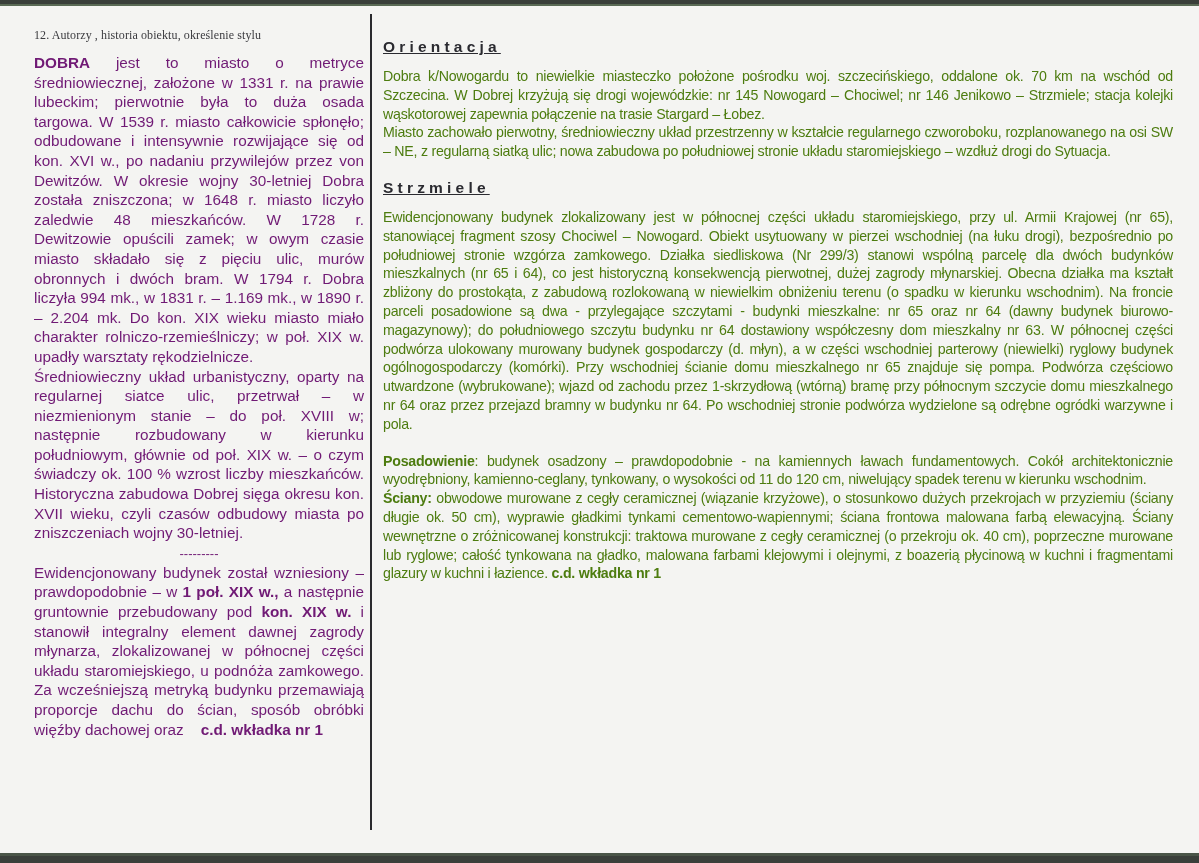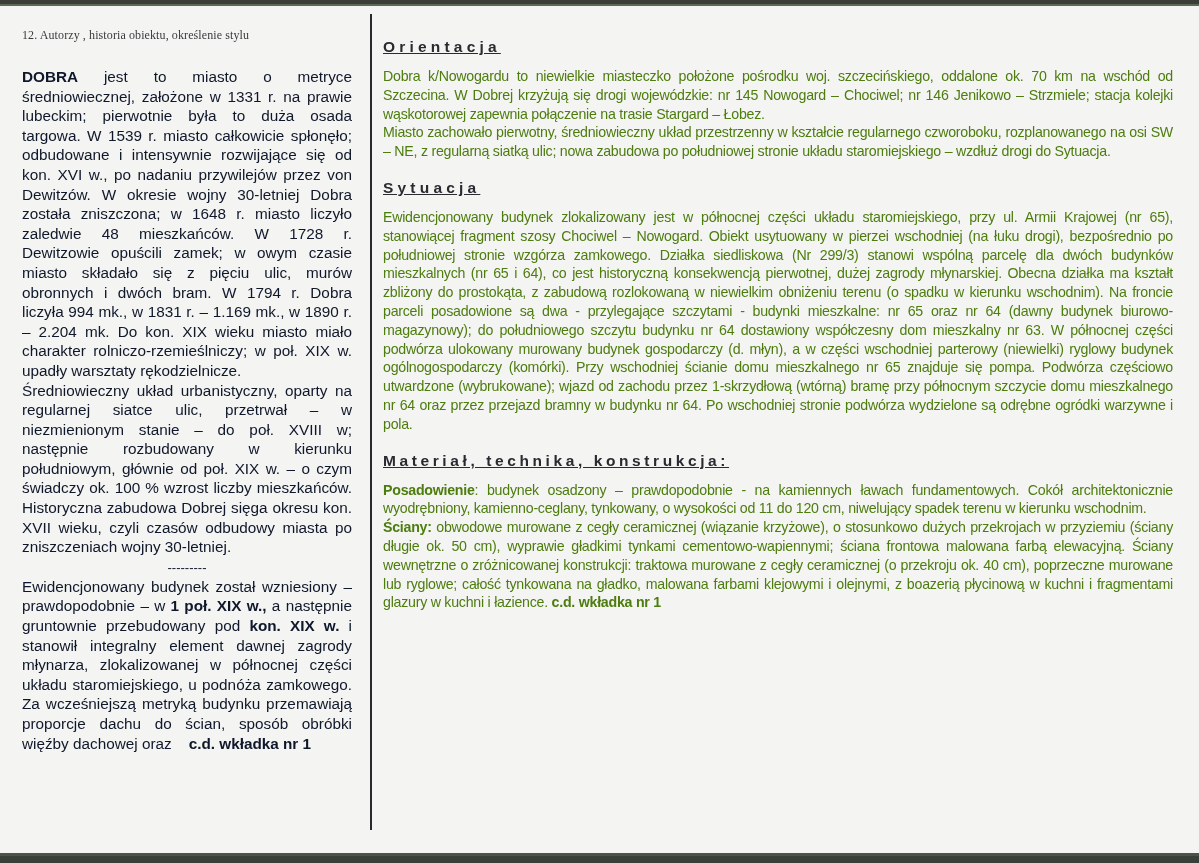--- a/index.html
+++ b/index.html
@@ -14,31 +14,31 @@
     position:absolute; left:0; top:4px; width:1199px; height:852px;
     background:#f4f4f2;
     border-top:2px solid #5a6a55;
     border-bottom:3px solid #4a5548;
     box-sizing:border-box;
   }
   .divider {
     position:absolute; left:370px; top:8px; width:2px; height:816px;
     background:#2a2a2e;
   }
-  .col-left { position:absolute; left:22px; top:22px; width:330px; }
+  .col-left { position:absolute; left:34px; top:22px; width:330px; }
   .col-right { position:absolute; left:383px; top:22px; width:790px; }
   .section-header {
     font-family:"Liberation Serif", serif;
     font-size:12px; color:#3a3a3e; letter-spacing:0.1px;
     white-space:nowrap;
   }
   .left-text {
-    margin-top:24px;
+    margin-top:10px;
     font-size:15.3px; line-height:19.6px; text-align:justify;
-    color:#0f172a;
+    color:#701a75;
   }
   .left-text p { margin:0; }
   .sep { text-align:center; font-size:13px; line-height:18px; margin:2px 0 0 0; }
   .b-ul { font-weight:bold; }
   .h-spaced {
     font-size:15.5px; font-weight:bold; letter-spacing:4.2px;
     text-decoration:underline; color:#2a2a30;
     font-family:"Liberation Sans Narrow","Liberation Sans", sans-serif;
   }
   .right-text {
@@ -70,27 +70,26 @@
 
     <div class="sect" style="margin-top:10px;">
       <div class="h-spaced">Orientacja</div>
       <div class="right-text">
         <p>Dobra k/Nowogardu to niewielkie miasteczko położone pośrodku woj. szczecińskiego, oddalone ok. 70 km na  wschód od Szczecina. W Dobrej krzyżują się drogi wojewódzkie: nr 145 Nowogard – Chociwel; nr 146 Jenikowo – Strzmiele; stacja kolejki wąskotorowej zapewnia połączenie na trasie Stargard – Łobez.</p>
         <p>Miasto zachowało pierwotny, średniowieczny układ przestrzenny w kształcie regularnego czworoboku, rozplanowanego na osi SW – NE, z regularną siatką ulic; nowa zabudowa po południowej stronie układu staromiejskiego – wzdłuż drogi do Sytuacja.</p>
       </div>
     </div>
 
     <div class="sect" style="margin-top:18px;">
-      <div class="h-spaced">Sytuacja</div>
+      <div class="h-spaced">Strzmiele</div>
       <div class="right-text">
         <p>Ewidencjonowany budynek zlokalizowany jest w północnej części układu staromiejskiego, przy ul. Armii Krajowej (nr 65), stanowiącej fragment szosy Chociwel – Nowogard. Obiekt usytuowany w pierzei wschodniej (na łuku drogi), bezpośrednio po południowej stronie wzgórza zamkowego. Działka siedliskowa (Nr 299/3) stanowi wspólną parcelę dla dwóch budynków mieszkalnych (nr 65 i 64), co jest historyczną konsekwencją pierwotnej, dużej zagrody młynarskiej. Obecna działka ma kształt zbliżony do prostokąta, z zabudową rozlokowaną w niewielkim obniżeniu terenu (o spadku w kierunku wschodnim). Na froncie parceli posadowione są dwa - przylegające szczytami - budynki mieszkalne: nr 65 oraz nr 64 (dawny budynek biurowo-magazynowy); do południowego szczytu budynku nr 64 dostawiony współczesny dom mieszkalny nr 63. W północnej części podwórza ulokowany murowany budynek gospodarczy (d. młyn), a w części wschodniej parterowy (niewielki) ryglowy budynek ogólnogospodarczy (komórki). Przy wschodniej ścianie domu mieszkalnego nr 65 znajduje się pompa. Podwórza częściowo utwardzone (wybrukowane); wjazd od zachodu przez 1-skrzydłową (wtórną) bramę przy północnym szczycie domu mieszkalnego nr 64 oraz przez przejazd bramny w budynku nr 64. Po wschodniej stronie podwórza wydzielone są odrębne ogródki warzywne i pola.</p>
       </div>
     </div>
 
     <div class="sect" style="margin-top:18px;">
-      <div class="h-spaced" style="letter-spacing:3.6px;">Materiał, technika, konstrukcja:</div>
       <div class="right-text">
         <p><span class="b-ul">Posadowienie</span><span>: budynek osadzony – prawdopodobnie - na kamiennych ławach fundamentowych. Cokół architektonicznie wyodrębniony, kamienno-ceglany, tynkowany, o wysokości od 11 do 120 cm, niwelujący spadek terenu w kierunku wschodnim.</span></p>
         <p><span class="b-ul">Ściany:</span><span> obwodowe murowane z cegły ceramicznej (wiązanie krzyżowe), o stosunkowo dużych przekrojach w przyziemiu (ściany długie ok. 50 cm), wyprawie gładkimi tynkami cementowo-wapiennymi; ściana frontowa malowana farbą elewacyjną. Ściany wewnętrzne o zróżnicowanej konstrukcji: traktowa murowane z cegły ceramicznej (o przekroju ok. 40 cm), poprzeczne murowane lub ryglowe; całość tynkowana na gładko, malowana farbami klejowymi i olejnymi, z boazerią płycinową w kuchni i fragmentami glazury w kuchni i łazience. </span><span class="b-ul">c.d. wkładka nr 1</span></p>
       </div>
     </div>
   </div>
 </div>
 
 </body></html>

